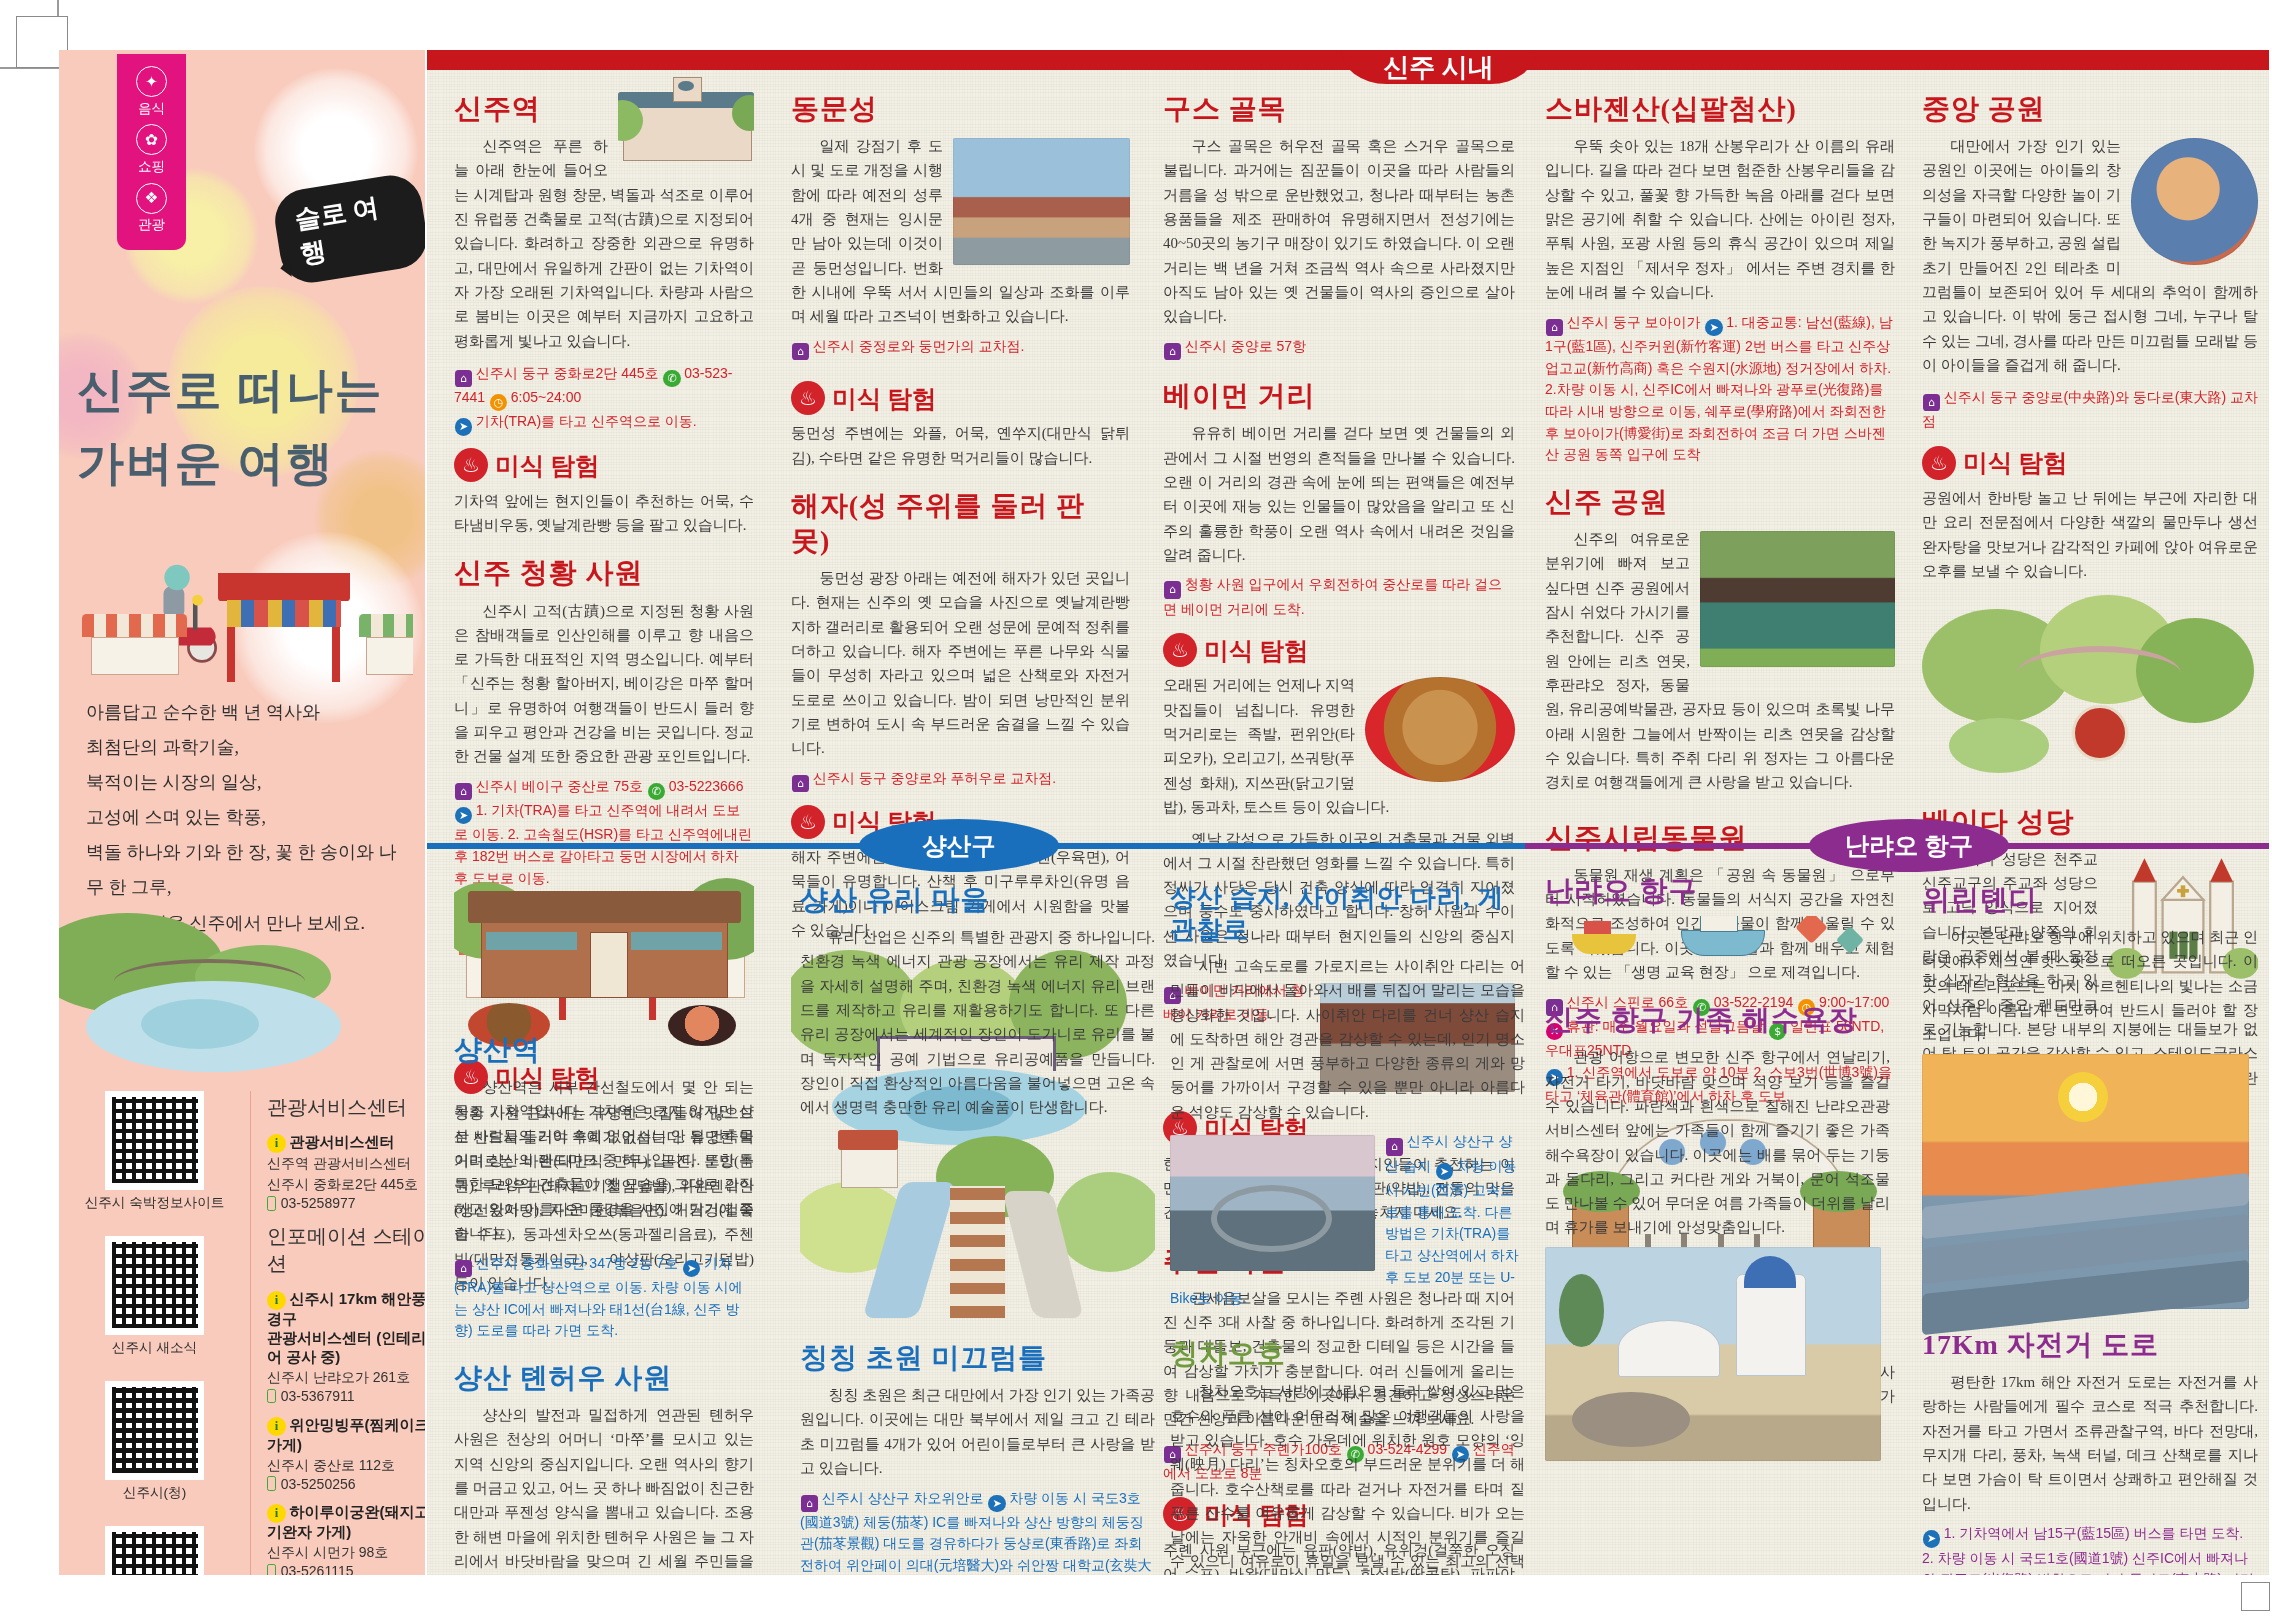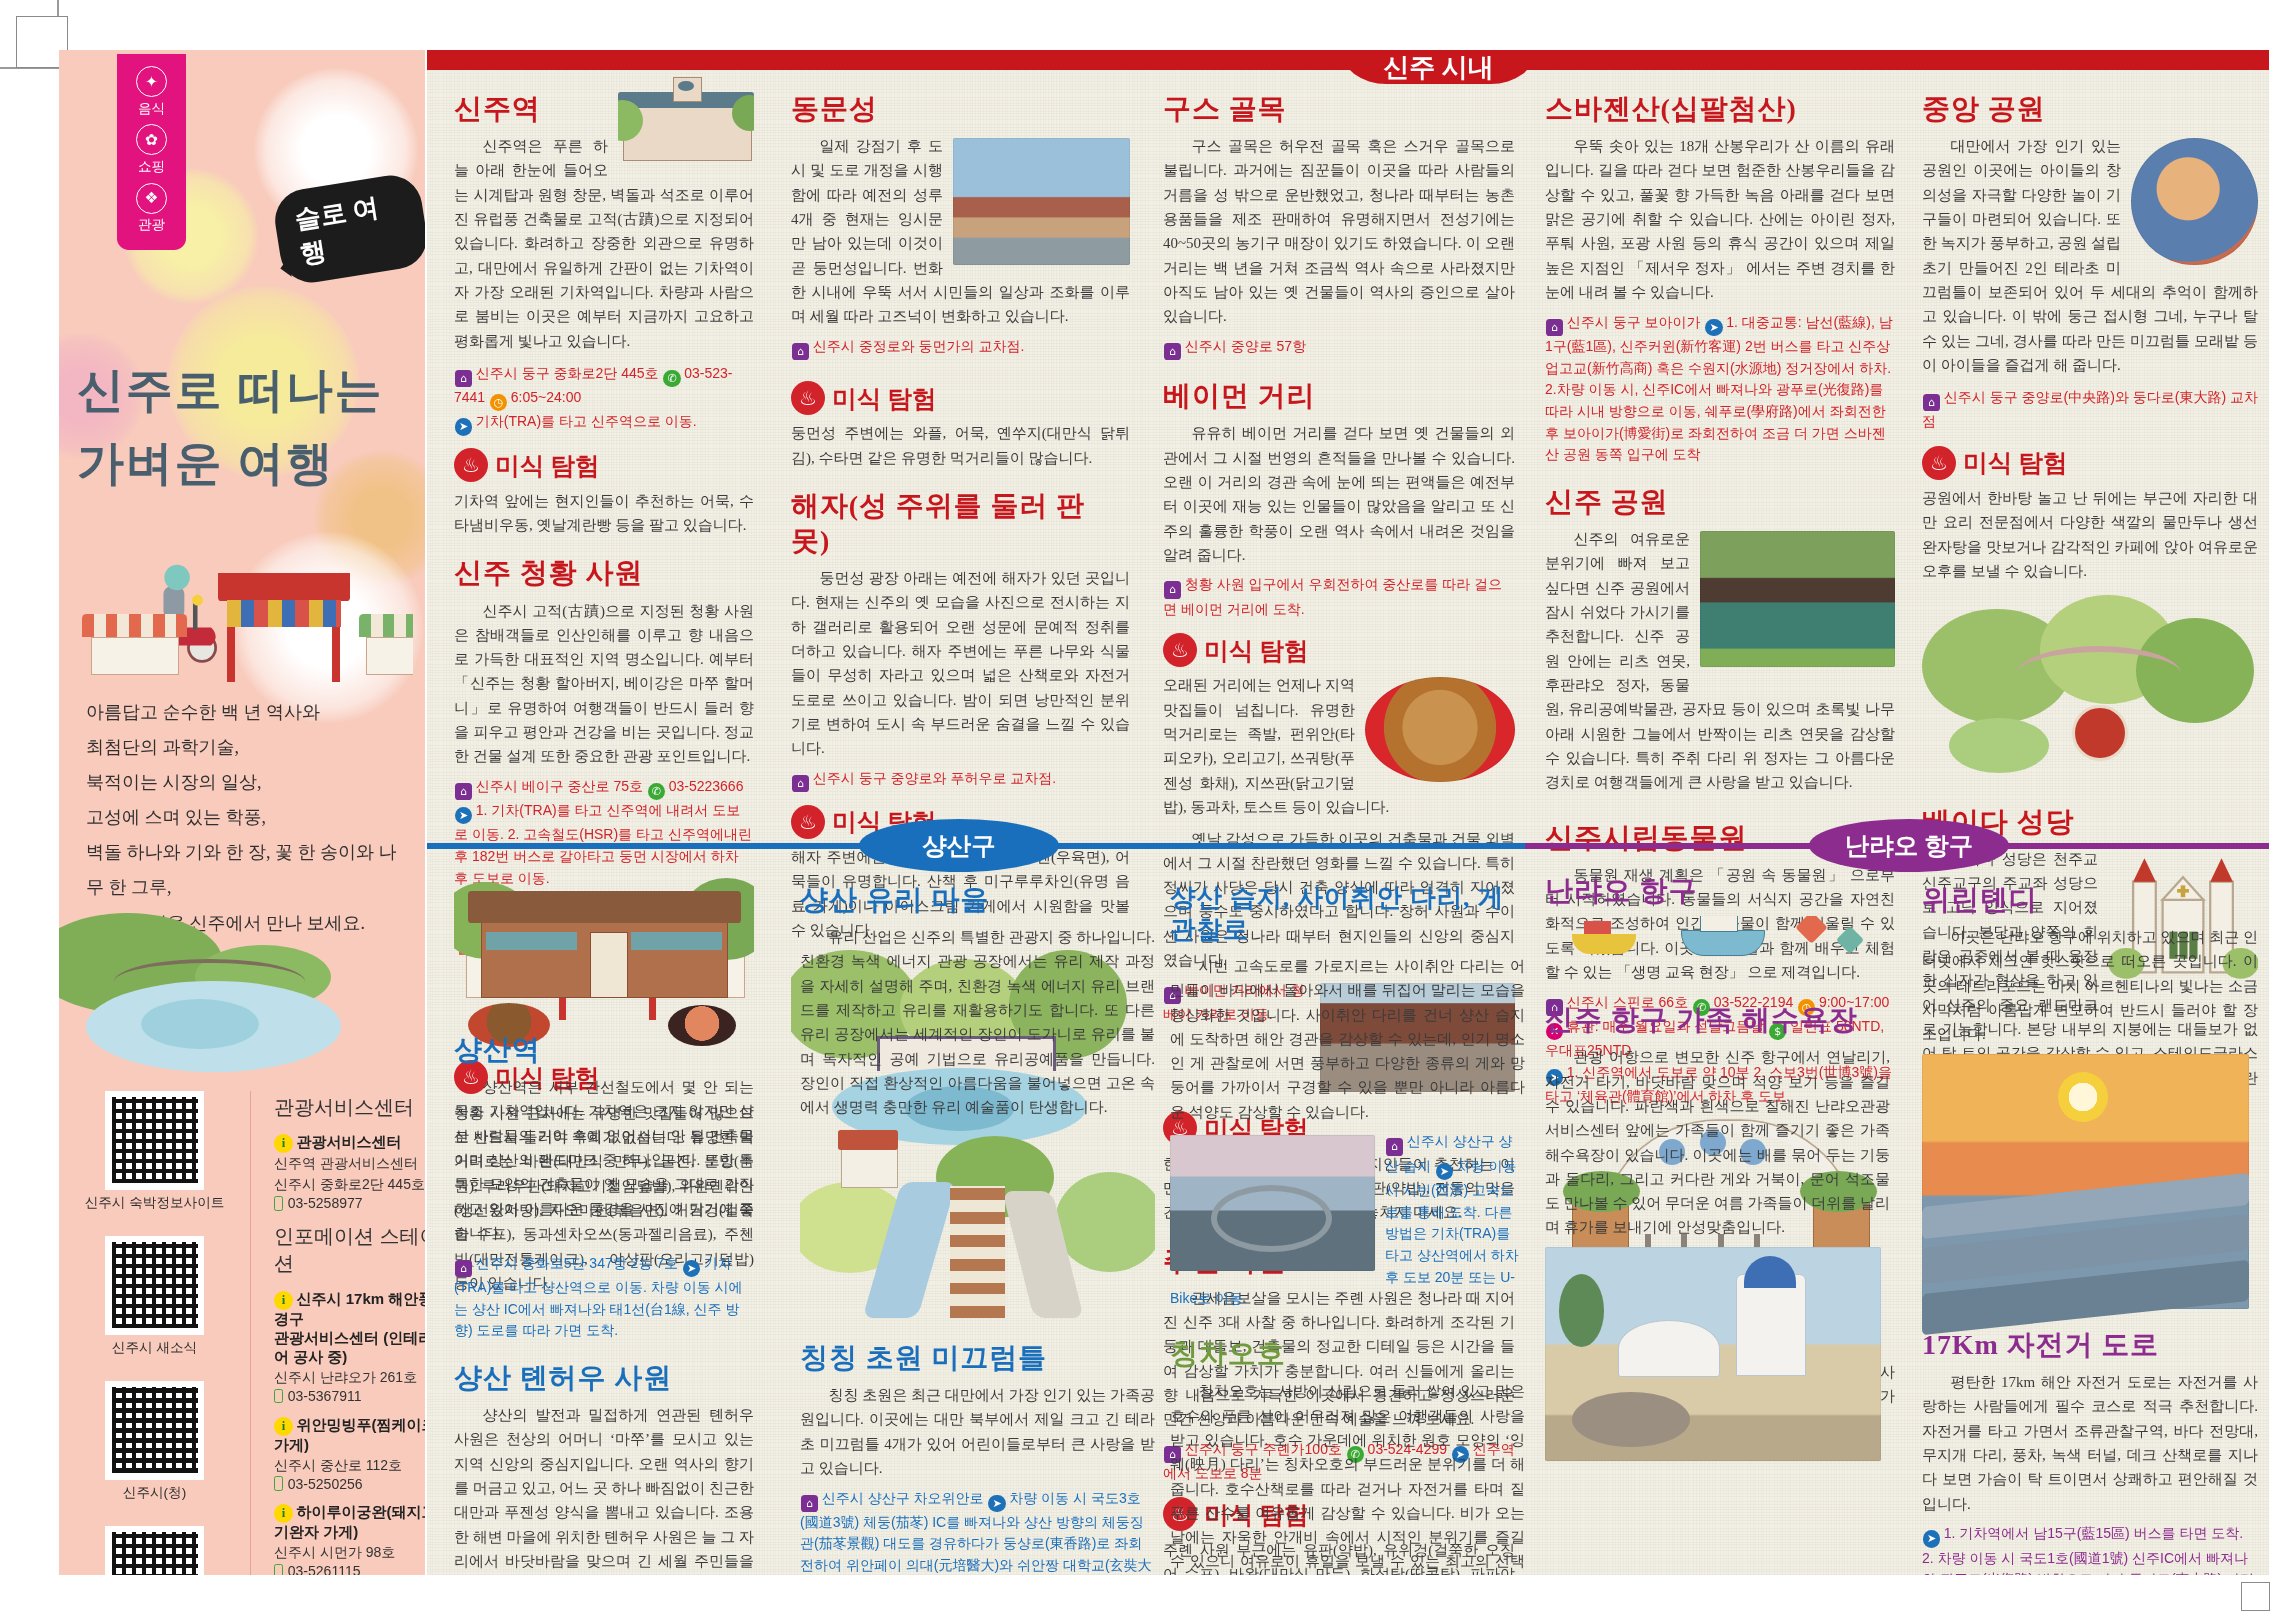--- a/index.html
+++ b/index.html
@@ -25,21 +25,21 @@
   #coverlake{position:absolute;left:0;top:854px;width:366px;height:191px;}
   #coverbottom{position:absolute;left:0;top:1041px;width:366px;height:485px;}
   .qrcol{position:absolute;left:18px;top:0;width:155px;}
   .qritem{margin:0 0 23.6px;text-align:center;}
   .qrbox{width:86px;height:86px;margin:0 auto 4.5px;background:#fff;padding:6.4px;}
   .qrpat{width:100%;height:100%;
      background:
       repeating-linear-gradient(0deg,#111 0 4.5px,transparent 4.5px 10px),
       repeating-linear-gradient(90deg,#111 0 4.5px,#fff 4.5px 10px);}
   .qrlabel{font-size:13.6px;color:#2f2f2f;font-family:"Liberation Sans",sans-serif;}
-  .svccol{position:absolute;left:191px;top:0;width:170px;border-left:1.8px solid #e8a492;padding-left:23px;}
+  .svccol{position:absolute;left:191px;top:0;width:170px;border-left:1.8px solid #e8a492;padding-left:16px;}
   .svch{font-size:20px;color:#333;margin:2.7px 0 12.7px;font-family:"Liberation Sans",sans-serif;font-weight:normal;}
   .svcname{font-size:15px;font-weight:bold;font-family:"Liberation Sans",sans-serif;color:#222;}
   .svcline{font-size:14px;color:#333;font-family:"Liberation Sans",sans-serif;line-height:1.5;}
   .stn{margin:0 0 11.8px;}
   .telrow{display:flex;align-items:center;gap:4.5px;font-family:"Liberation Sans",sans-serif;font-size:14px;color:#333;}
   .mphone{display:inline-block;width:7.3px;height:12.7px;border:1.8px solid #3aaa35;border-radius:2.3px;}
   .ic-info{display:inline-flex;width:19px;height:19px;border-radius:50%;background:#ffd800;color:#1c7a33;
            align-items:center;justify-content:center;font-weight:bold;font-size:12.7px;margin-right:3.6px;font-family:"Liberation Serif",serif;}
   
   #main{position:absolute;left:427px;top:50px;width:1842px;height:1525px;background:#f2efe4;
@@ -287,21 +287,21 @@
       <p class="info red">
         <span class="ic home">⌂</span><span>신주시 중정로와 둥먼가의 교차점.</span>
       </p>
       <div class="clear"></div>
       <div class="gh red">
           <span class="gi">♨</span>
           <span>미식 탐험</span>
         </div>
       <p class="p" style="text-indent:0;">둥먼성 주변에는 와플, 어묵, 옌쑤지(대만식 닭튀김), 수타면 같은 유명한 먹거리들이 많습니다.</p>
       <h2 class="t red">해자(성 주위를 둘러 판 못)</h2>
-      <p class="p">둥먼성 광장 아래는 예전에 해자가 있던 곳입니다. 현재는 신주의 옛 모습을 사진으로 전시하는 지하 갤러리로 활용되어 오랜 성문에 문예적 정취를 더하고 있습니다. 해자 주변에는 푸른 나무와 식물들이 무성히 자라고 있으며 넓은 산책로와 자전거 도로로 쓰이고 있습니다. 밤이 되면 낭만적인 분위기로 변하여 도시 속 부드러운 숨결을 느낄 수 있습니다.</p>
+      <p class="p">둥먼성 광장 아래는 예전에 해자가 있던 곳입니다. 현재는 신주의 옛 모습을 사진으로 옛날계란빵 지하 갤러리로 활용되어 오랜 성문에 문예적 정취를 더하고 있습니다. 해자 주변에는 푸른 나무와 식물들이 무성히 자라고 있으며 넓은 산책로와 자전거 도로로 쓰이고 있습니다. 밤이 되면 낭만적인 분위기로 변하여 도시 속 부드러운 숨결을 느낄 수 있습니다.</p>
       <p class="info red">
         <span class="ic home">⌂</span><span>신주시 둥구 중양로와 푸허우로 교차점.</span>
       </p>
       <div class="gh red">
           <span class="gi">♨</span>
           <span>미식 탐험</span>
         </div>
       <p class="p" style="text-indent:0;">해자 주변에는 고깃집, 쥐안춘뉴러우멘(우육면), 어묵들이 유명합니다. 산책 후 미구루루차인(유명 음료 가게)이나 아이스크림 가게에서 시원함을 맛볼 수 있습니다.</p>
       <div class="illo" style="width:339px;height:195px;">
         <div class="blob" style="left:-9px;top:0;width:136px;height:109px;background:#9cc06a;"></div>

